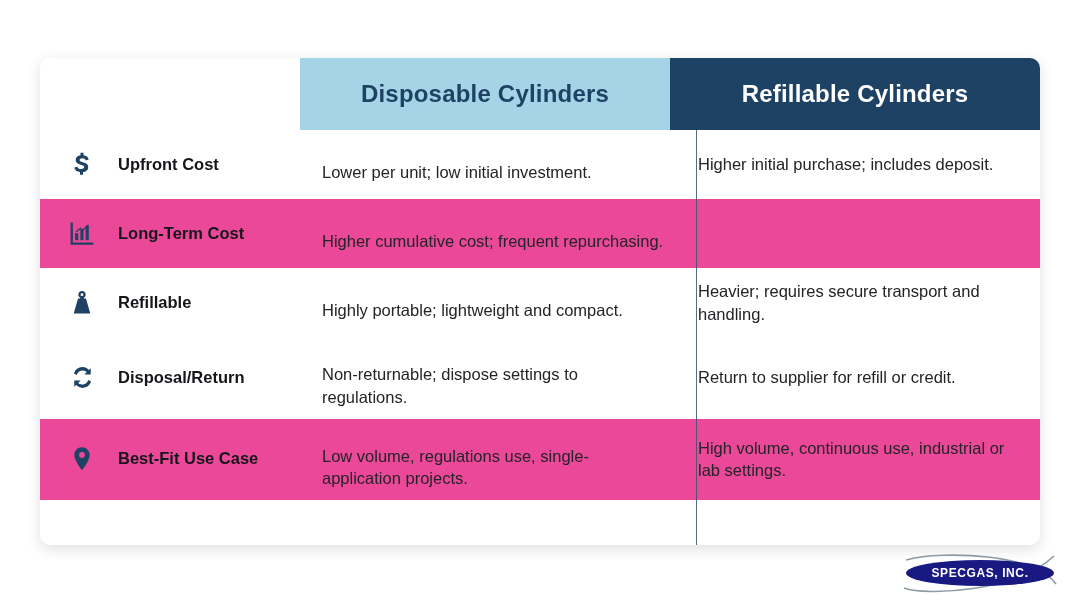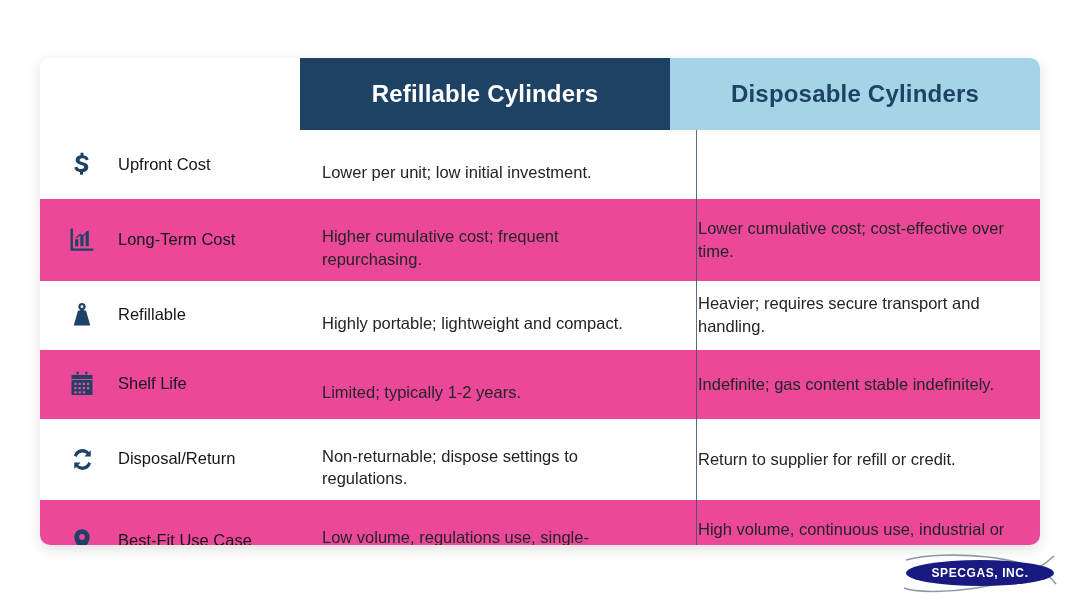--- a/index.html
+++ b/index.html
@@ -83,21 +83,21 @@
     flex: 0 0 40px;
     display: flex;
     align-items: center;
     justify-content: center;
     color: #1e4264;
   }
   .icon-box svg { display: block; }
   .label-text {
     margin-left: 16px;
     font-size: 16.5px;
-    font-weight: normal;
+    font-weight: bold;
     color: #15161a;
     line-height: 1.2;
   }
 
   .cell {
     flex: 1 1 0;
     display: flex;
     align-items: center;
     font-size: 16.5px;
     color: #232427;
@@ -142,80 +142,66 @@
     pointer-events: none;
   }
 </style>
 </head>
 <body>
 
 <div id="comparison-card">
 
   <div class="header-row">
     <div class="hdr-blank"></div>
+    <div class="hdr-cell hdr-light">Disposable Cylinders</div>
     <div class="hdr-cell hdr-dark">Refillable Cylinders</div>
-    <div class="hdr-cell hdr-light">Disposable Cylinders</div>
   </div>
 
   <div class="rows-wrap">
 
     <div class="row plain">
       <div class="label-cell">
         <span class="icon-box">
           <svg width="30" height="30" viewBox="0 0 24 24" fill="currentColor">
             <path d="M13.2 2.2h-2.4v2.05c-2.3.28-3.9 1.66-3.9 3.7 0 2.2 1.7 3.15 4.1 3.8 2.1.57 2.75 1 2.75 1.93 0 1-.95 1.6-2.45 1.6-1.65 0-2.75-.7-3.05-1.95l-2.4.62c.45 2.1 2.1 3.4 4.55 3.7v2.15h2.4v-2.13c2.5-.25 4.2-1.7 4.2-3.92 0-2.3-1.62-3.22-4.3-3.95-2.05-.56-2.6-.98-2.6-1.82 0-.9.86-1.47 2.2-1.47 1.48 0 2.42.66 2.72 1.82l2.34-.66C16.9 5.6 15.4 4.5 13.2 4.22V2.2z"></path>
           </svg>
         </span>
         <span class="label-text">Upfront Cost</span>
       </div>
       <div class="cell cell-left">Lower per unit; low initial investment.</div>
+      <div class="cell cell-right">Higher initial purchase; includes deposit.</div>
     </div>
 
     <div class="row alt">
       <div class="label-cell">
         <span class="icon-box">
           <svg width="28" height="28" viewBox="0 0 24 24" fill="currentColor">
             <path d="M2.2 2.2h2v17.1h17.6v2H2.2z"></path>
             <path d="M6.1 11.4h2.7v6H6.1zM10.6 8.3h2.7v9.1h-2.7zM15.1 5.2h2.7v12.2h-2.7z"></path>
             <path d="M6.6 9.7l4.1-3.3 2 1.6 3.6-3.3-1.4-.05 2.9-.9-.6 3-.5-1.1-4.1 3.8-2-1.6-3.2 2.6z"></path>
           </svg>
         </span>
         <span class="label-text">Long-Term Cost</span>
       </div>
       <div class="cell cell-left">Higher cumulative cost; frequent repurchasing.</div>
-      <div class="cell cell-right">Lower cumulative cost; cost-effective over time.</div>
     </div>
 
     <div class="row plain">
       <div class="label-cell">
         <span class="icon-box">
           <svg width="28" height="28" viewBox="0 0 24 24" fill="currentColor">
             <path d="M12 1.8a3.1 3.1 0 0 0-1.45 5.85l-.2.45H8.6L4.9 21.1h14.2L15.4 8.1h-1.75l-.2-.45A3.1 3.1 0 0 0 12 1.8zm0 1.9a1.2 1.2 0 1 1 0 2.4 1.2 1.2 0 0 1 0-2.4z"></path>
           </svg>
         </span>
         <span class="label-text">Refillable</span>
       </div>
       <div class="cell cell-left">Highly portable; lightweight and compact.</div>
       <div class="cell cell-right">Heavier; requires secure transport and handling.</div>
     </div>
 
-    <div class="row alt">
-      <div class="label-cell">
-        <span class="icon-box">
-          <svg width="28" height="28" viewBox="0 0 24 24" fill="currentColor">
-            <path d="M7.3 1.6h1.9v2.1H7.3zM14.8 1.6h1.9v2.1h-1.9z"></path>
-            <path d="M3 4.3h18v3.4H3z"></path>
-            <path d="M3 8.6h18v12.8H3zm2.4 2.3v2h2v-2zm3.6 0v2h2v-2zm3.6 0v2h2v-2zm3.6 0v2h2v-2zM5.4 14.6v2h2v-2zm3.6 0v2h2v-2zm3.6 0v2h2v-2zm3.6 0v2h2v-2zM5.4 18.2v2h2v-2zm3.6 0v2h2v-2zm3.6 0v2h2v-2z"></path>
-          </svg>
-        </span>
-        <span class="label-text">Shelf Life</span>
-      </div>
-      <div class="cell cell-left">Limited; typically 1-2 years.</div>
-      <div class="cell cell-right">Indefinite; gas content stable indefinitely.</div>
-    </div>
 
     <div class="row plain">
       <div class="label-cell">
         <span class="icon-box">
           <svg width="29" height="29" viewBox="0 0 24 24" fill="currentColor">
             <path d="M12 3.4c2.1 0 3.98.95 5.22 2.45l1.6-1.6v5.2h-5.2l1.9-1.9A5 5 0 0 0 7.3 9.9L4.9 8.6A7.7 7.7 0 0 1 12 3.4z"></path>
             <path d="M12 20.6a7.7 7.7 0 0 1-5.22-2.45l-1.6 1.6v-5.2h5.2l-1.9 1.9a5 5 0 0 0 8.22-2.35l2.4 1.3A7.7 7.7 0 0 1 12 20.6z"></path>
           </svg>
         </span>
         <span class="label-text">Disposal/Return</span>

